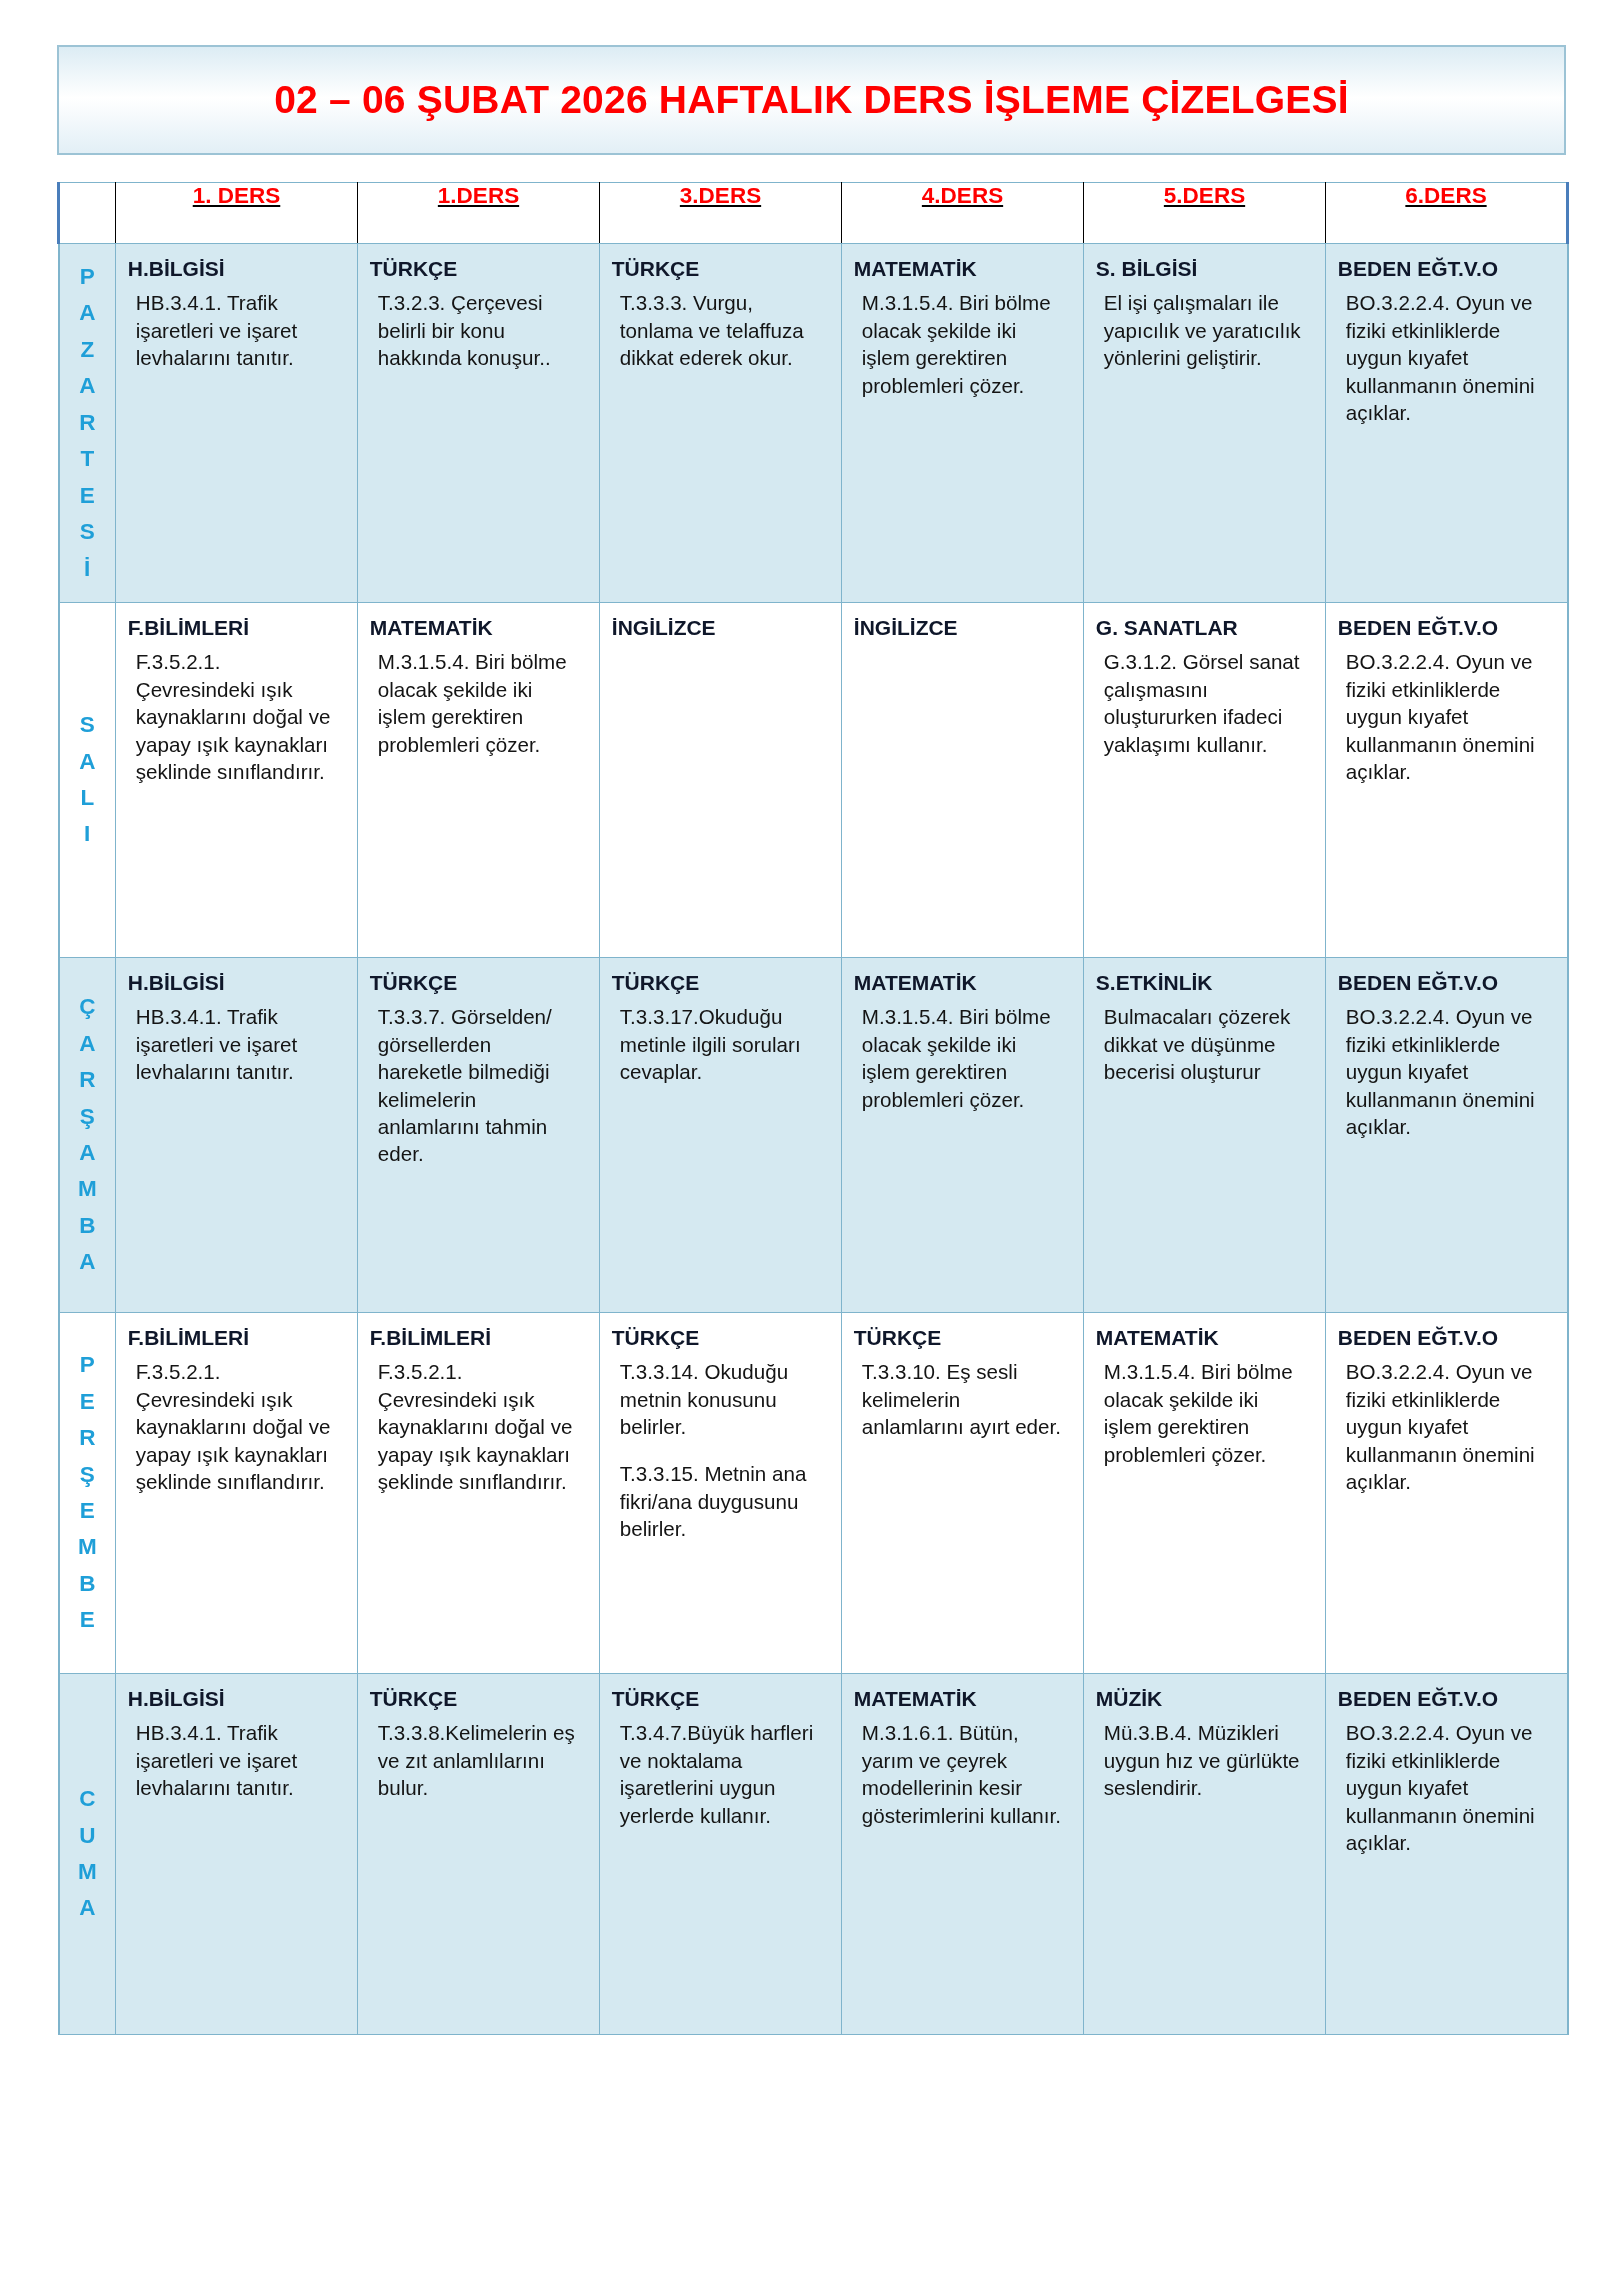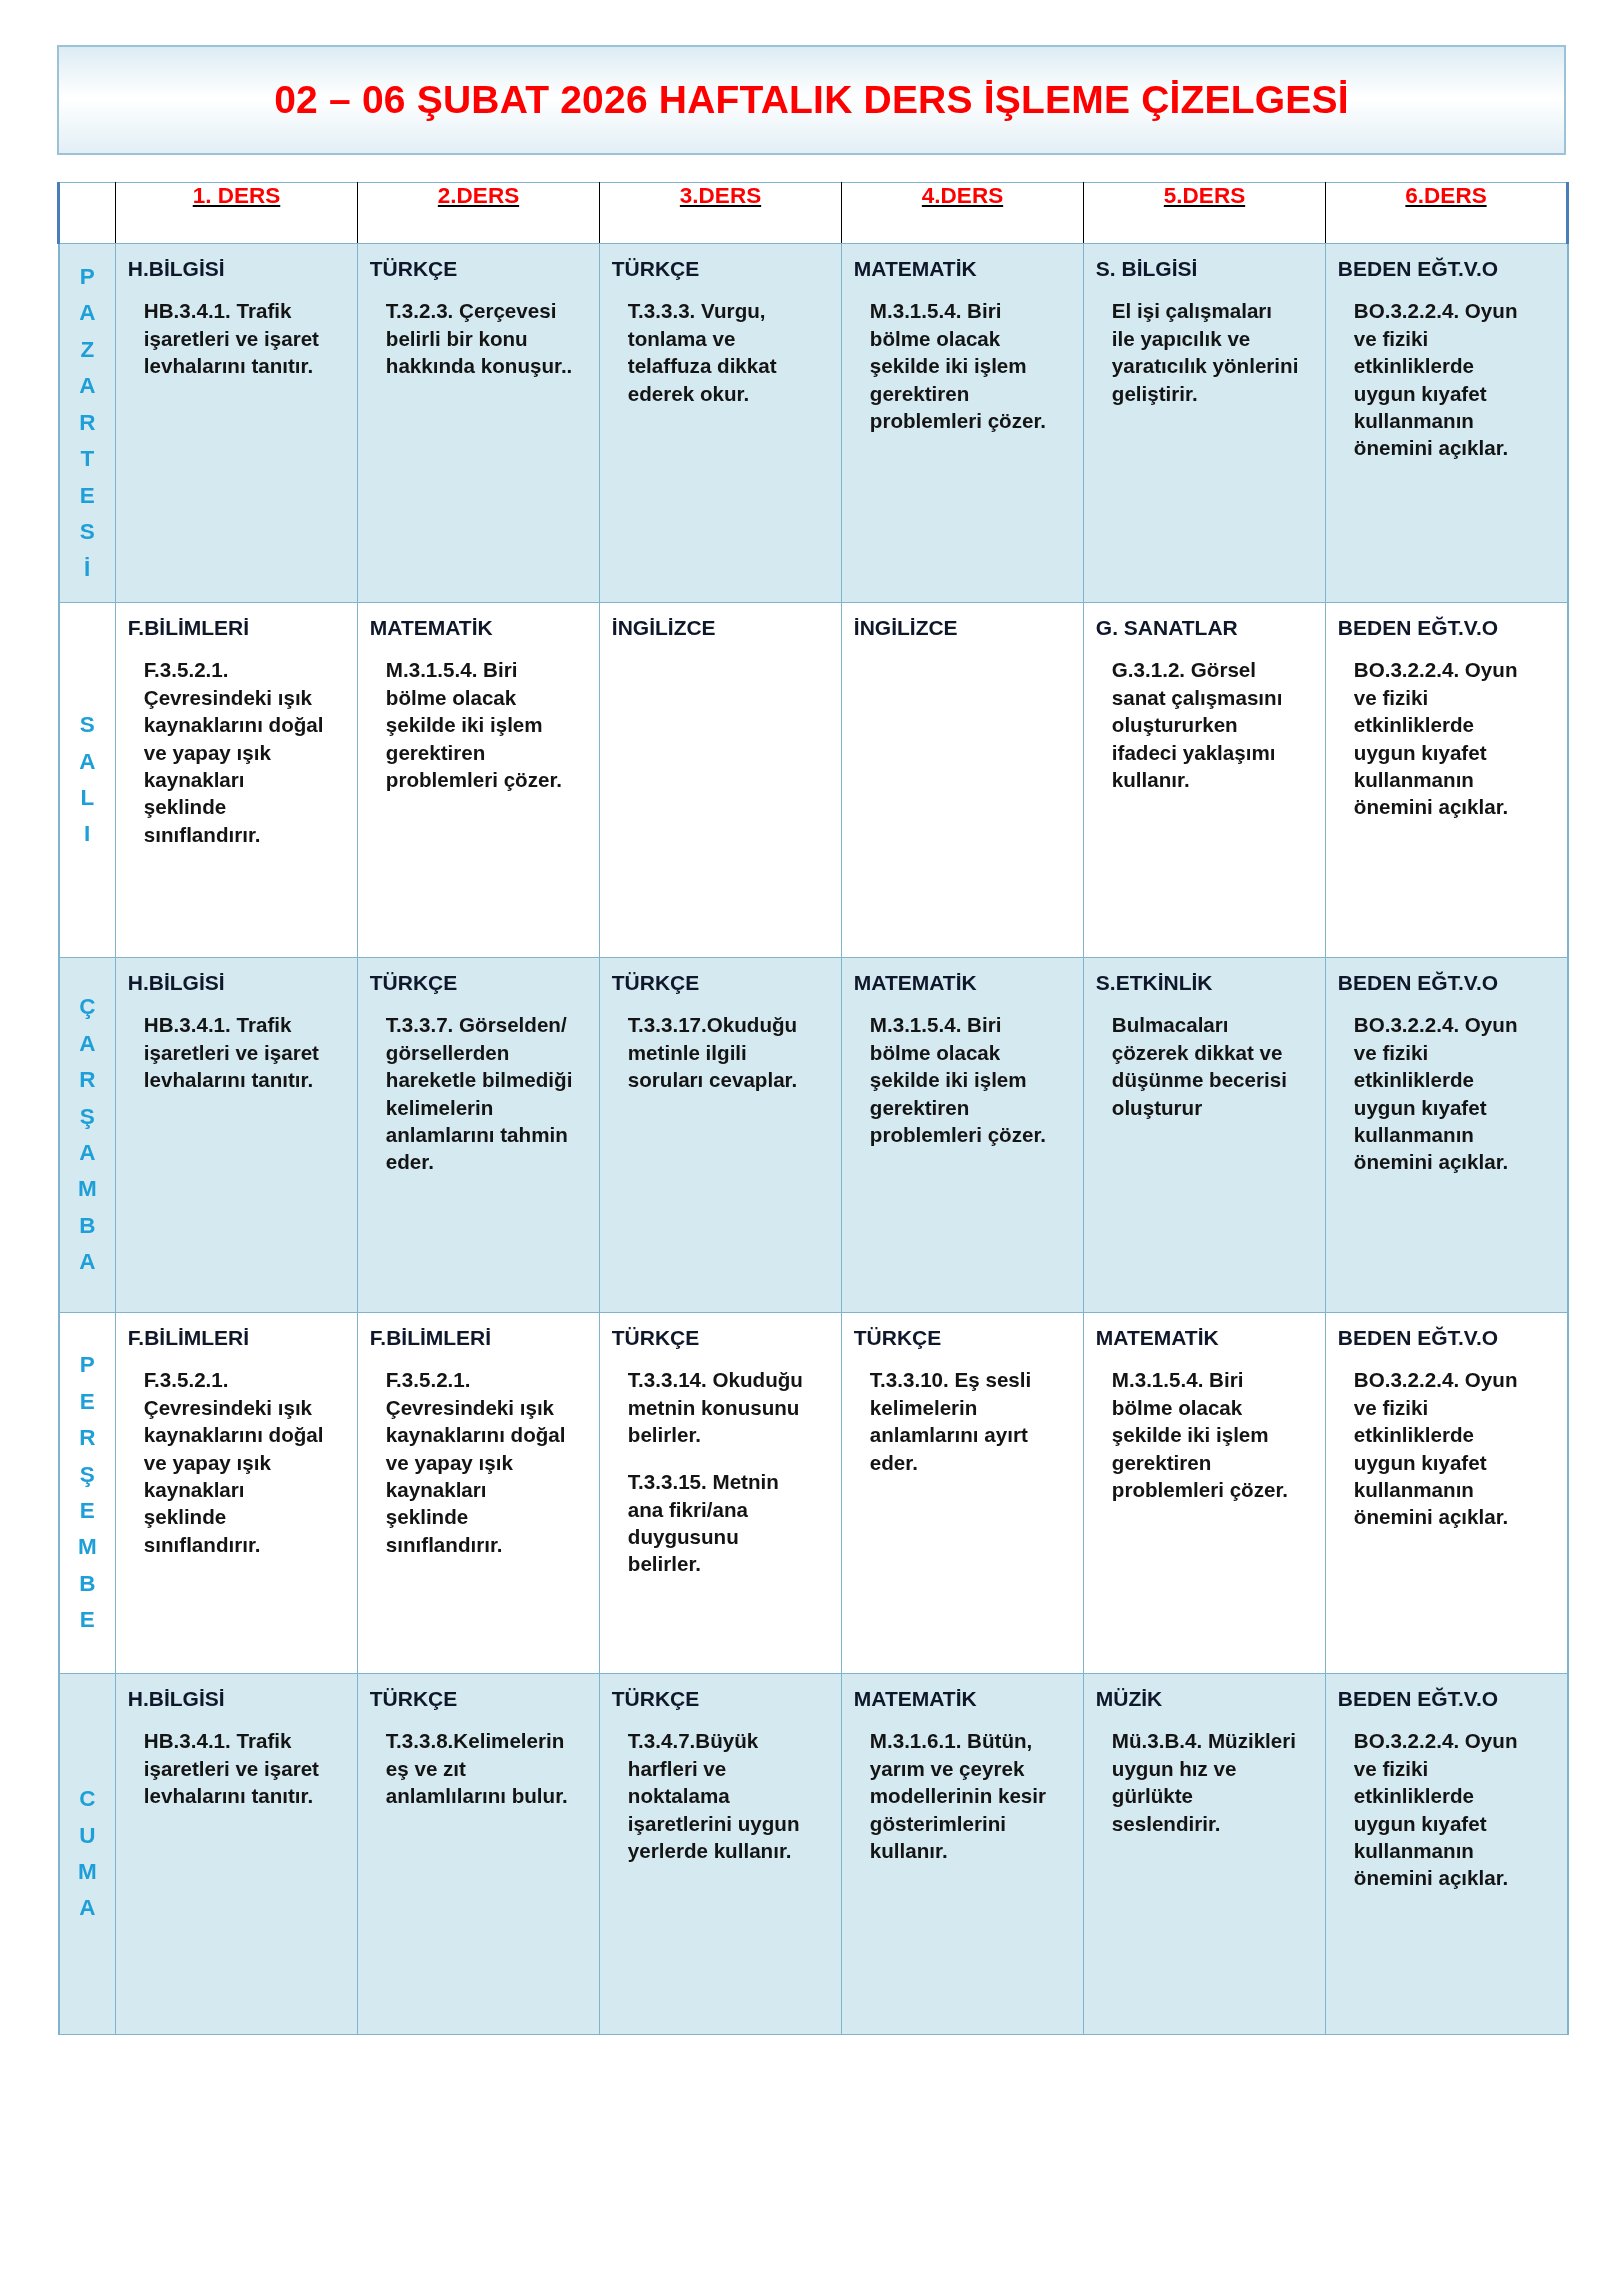--- a/index.html
+++ b/index.html
@@ -119,23 +119,23 @@
   .subject {
     color: #0f172a;
     font-size: 21px;
     font-weight: bold;
     line-height: 1.22;
     margin: 0 0 2.9px 0;
   }
   .objective {
     color: #141414;
     font-size: 20.6px;
-    font-weight: bold;
+    font-weight: normal;
     line-height: 1.33;
-    margin: 16px;
+    margin: 8px;
   }
   .objective + .objective {
     margin-top: 19.6px;
   }
 
   
   tr.shaded td { background: #d5e9f1; }
   tr.plain  td { background: #ffffff; }
 
   
@@ -161,21 +161,21 @@
         <col class="c-lesson">
         <col class="c-lesson">
       <col class="c-lesson">
         <col class="c-lesson">
         <col class="c-lesson">
     </colgroup>
     <thead>
       <tr>
         <th class="day-head"></th>
         <th class="lesson-head">1. DERS</th>
-        <th class="lesson-head">2.DERS</th>
+        <th class="lesson-head">1.DERS</th>
         <th class="lesson-head">3.DERS</th>
         <th class="lesson-head">4.DERS</th>
         <th class="lesson-head">5.DERS</th>
         <th class="lesson-head last">6.DERS</th>
       </tr>
     </thead>
     <tbody>
         <tr class="shaded r0">
           <td class="day-cell">
             <span class="vletters">P

